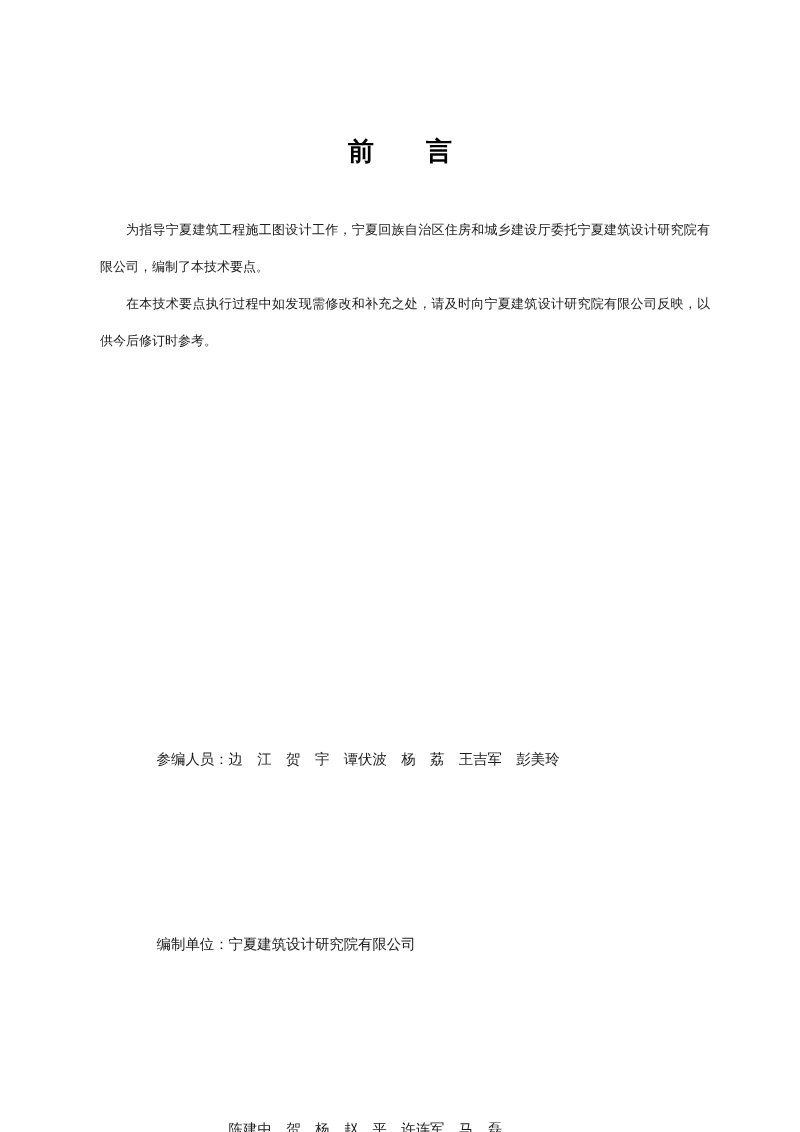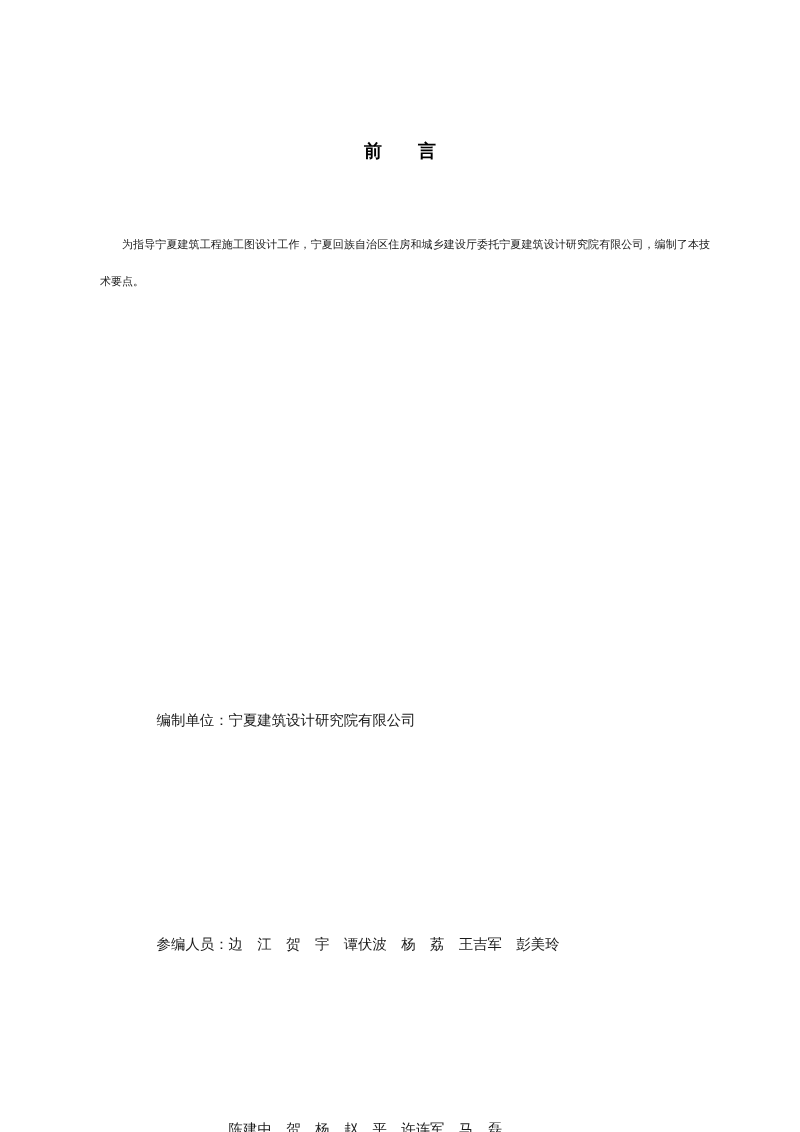--- a/index.html
+++ b/index.html
@@ -18,30 +18,30 @@
   }
   .title {
     position: absolute;
     top: 134px;
     left: 0;
     right: 0;
     margin: 0;
     text-align: center;
     font-family: "Liberation Sans", "DejaVu Sans", sans-serif;
     font-weight: bold;
-    font-size: 18px;
+    font-size: 26px;
     line-height: 34px;
     color: #000000;
   }
   .body-text {
     position: absolute;
-    top: 226px;
+    top: 211px;
     left: 100px;
     width: 610px;
-    font-size: 11px;
+    font-size: 13px;
     line-height: 37px;
     text-align: justify;
     text-justify: inter-character;
   }
   .para {
     margin: 0;
     padding: 0;
     text-indent: 2em;
   }
   .credits {
@@ -65,28 +65,29 @@
 </style>
 </head>
 <body>
 
 <div class="page">
 
   <h1 class="title">前　　言</h1>
 
   <div class="body-text">
     <p class="para">为指导宁夏建筑工程施工图设计工作，宁夏回族自治区住房和城乡建设厅委托宁夏建筑设计研究院有限公司，编制了本技术要点。</p>
+    <p class="para">在本技术要点执行过程中如发现需修改和补充之处，请及时向宁夏建筑设计研究院有限公司反映，以供今后修订时参考。</p>
   </div>
 
   <div class="credits">
+    <div class="credit-line participants">
+      <span>参编人员：</span><span>边　江　贺　宇　谭伏波　杨　荔　王吉军　彭美玲</span>
+    </div>
     <div class="credit-line unit">
       <span>编制单位：</span><span>宁夏建筑设计研究院有限公司</span>
-    </div>
-    <div class="credit-line participants">
-      <span>参编人员：</span><span>边　江　贺　宇　谭伏波　杨　荔　王吉军　彭美玲</span>
     </div>
     <div class="credit-line continuation">
       <span>陈建中　贺　杨　赵　平　许连军　马　磊</span>
     </div>
     
   </div>
 
 </div>
 
 </body></html>

